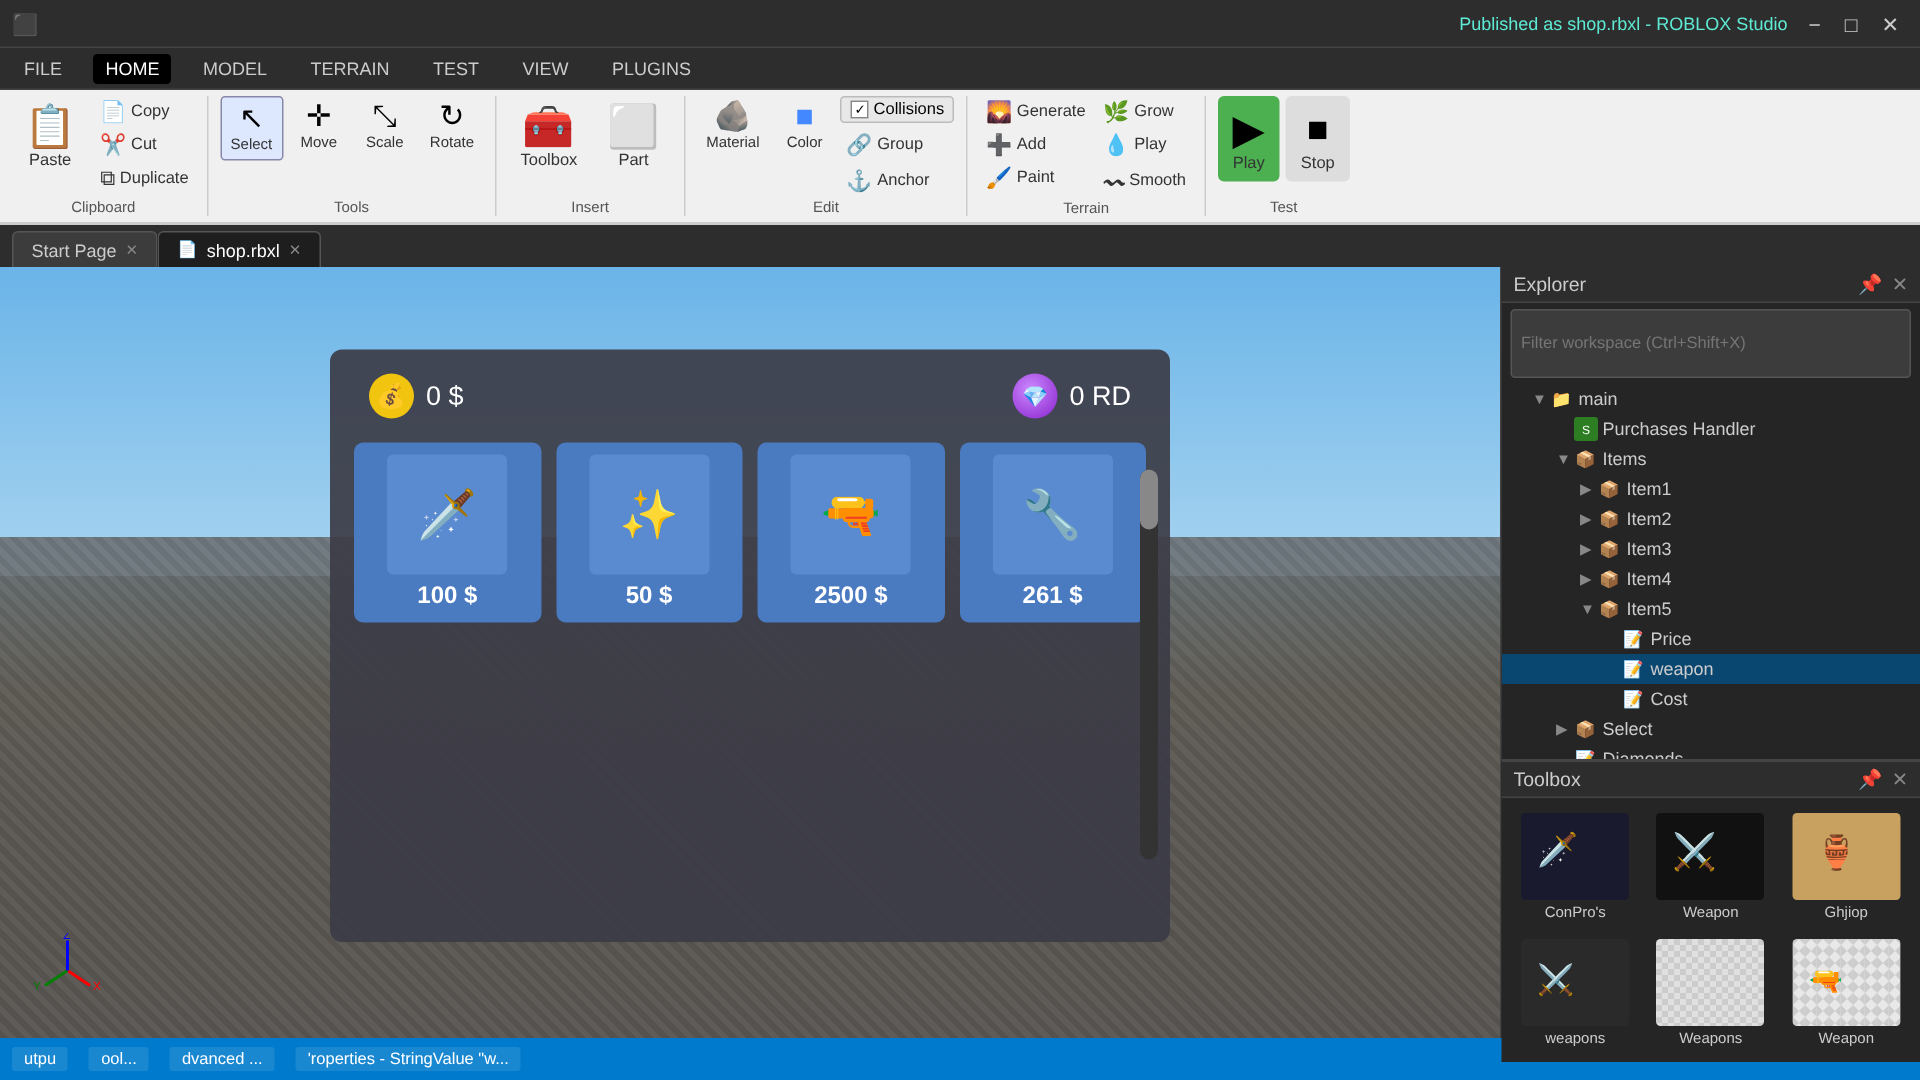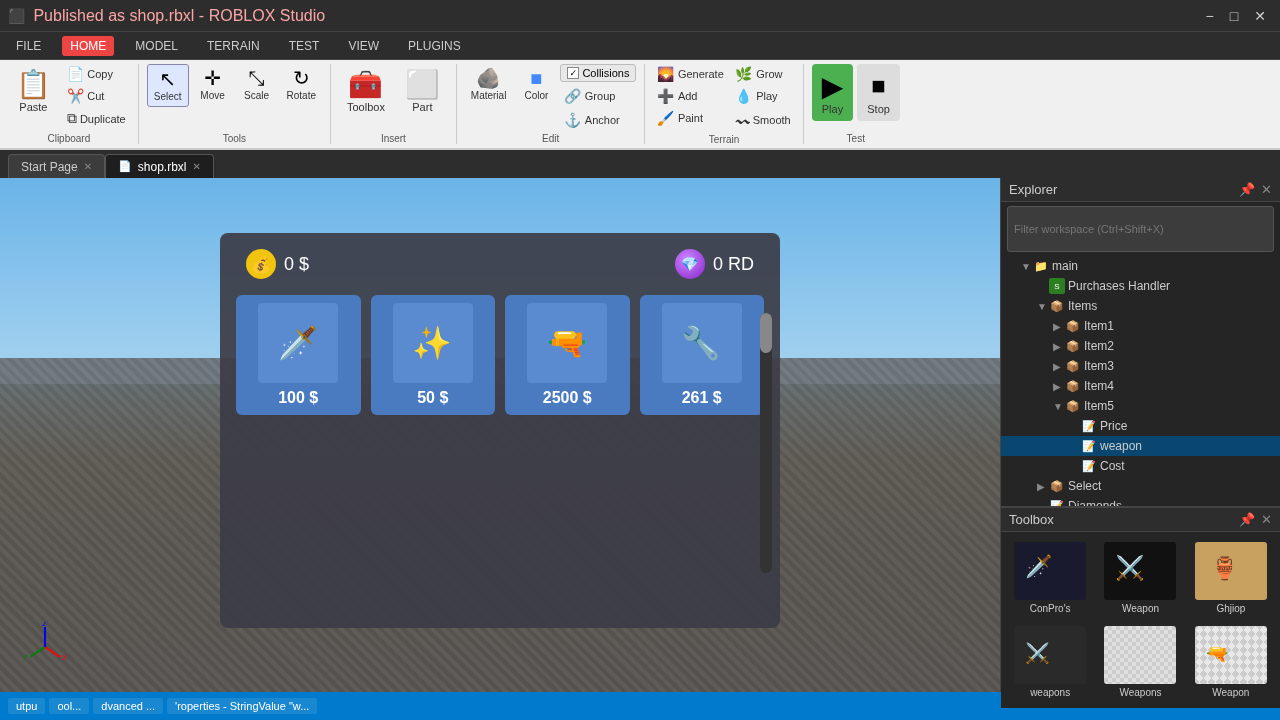--- a/index.html
+++ b/index.html
@@ -27,21 +27,21 @@
       gap: 13px;
       border-bottom: 1px solid #444;
     }
     .menu-item {
       color: #ccc;
       font-size: 12px;
       padding: 3px 8px;
       cursor: pointer;
       border-radius: 3px;
     }
-    .menu-item.active { background: #ef4444; color: white; }
+    .menu-item.active { background: #000000; color: white; }
 
     
     #ribbon {
       height: 90px;
       background: #f0f0f0;
       border-bottom: 2px solid #ccc;
       display: flex;
       align-items: stretch;
       padding: 4px 0;
     }
@@ -407,21 +407,21 @@
     .bg-btn.none-btn { background: #3c3c3c; color: #ccc; border: 1px solid #555; }
     .color-swatch { width: 12px; height: 12px; border-radius: 2px; }
 
     
     #status-bar {
       height: 28px;
       background: #007acc;
       display: flex;
       align-items: center;
       padding: 0 8px;
-      gap: 4px;
+      gap: 14px;
       font-size: 11px;
       color: white;
     }
     .status-tab {
       padding: 2px 8px;
       background: rgba(255,255,255,0.1);
       border-radius: 2px;
       cursor: pointer;
       font-size: 11px;
     }
@@ -433,21 +433,21 @@
       left: 20px;
       width: 50px;
       height: 50px;
     }
   </style>
 </head>
 <body>
 
 <div id="titlebar">
   <span style="color:#e74c3c; font-size:14px;">⬛</span>
-  <span style="color:#fca5a5; font-size:16px; flex:1;">Published as shop.rbxl - ROBLOX Studio</span>
+  <span style="color:#5eead4; font-size:12px; flex:1;text-align:right;">Published as shop.rbxl - ROBLOX Studio</span>
   <div class="win-controls">
     <button style="background:none;border:none;color:#ccc;cursor:pointer;font-size:14px;padding:0 6px;">−</button>
     <button style="background:none;border:none;color:#ccc;cursor:pointer;font-size:14px;padding:0 6px;">□</button>
     <button style="background:none;border:none;color:#ccc;cursor:pointer;font-size:14px;padding:0 6px;">✕</button>
   </div>
 </div>
 
 <div id="menubar">
   <span class="menu-item">FILE</span>
   <span class="menu-item active">HOME</span>

